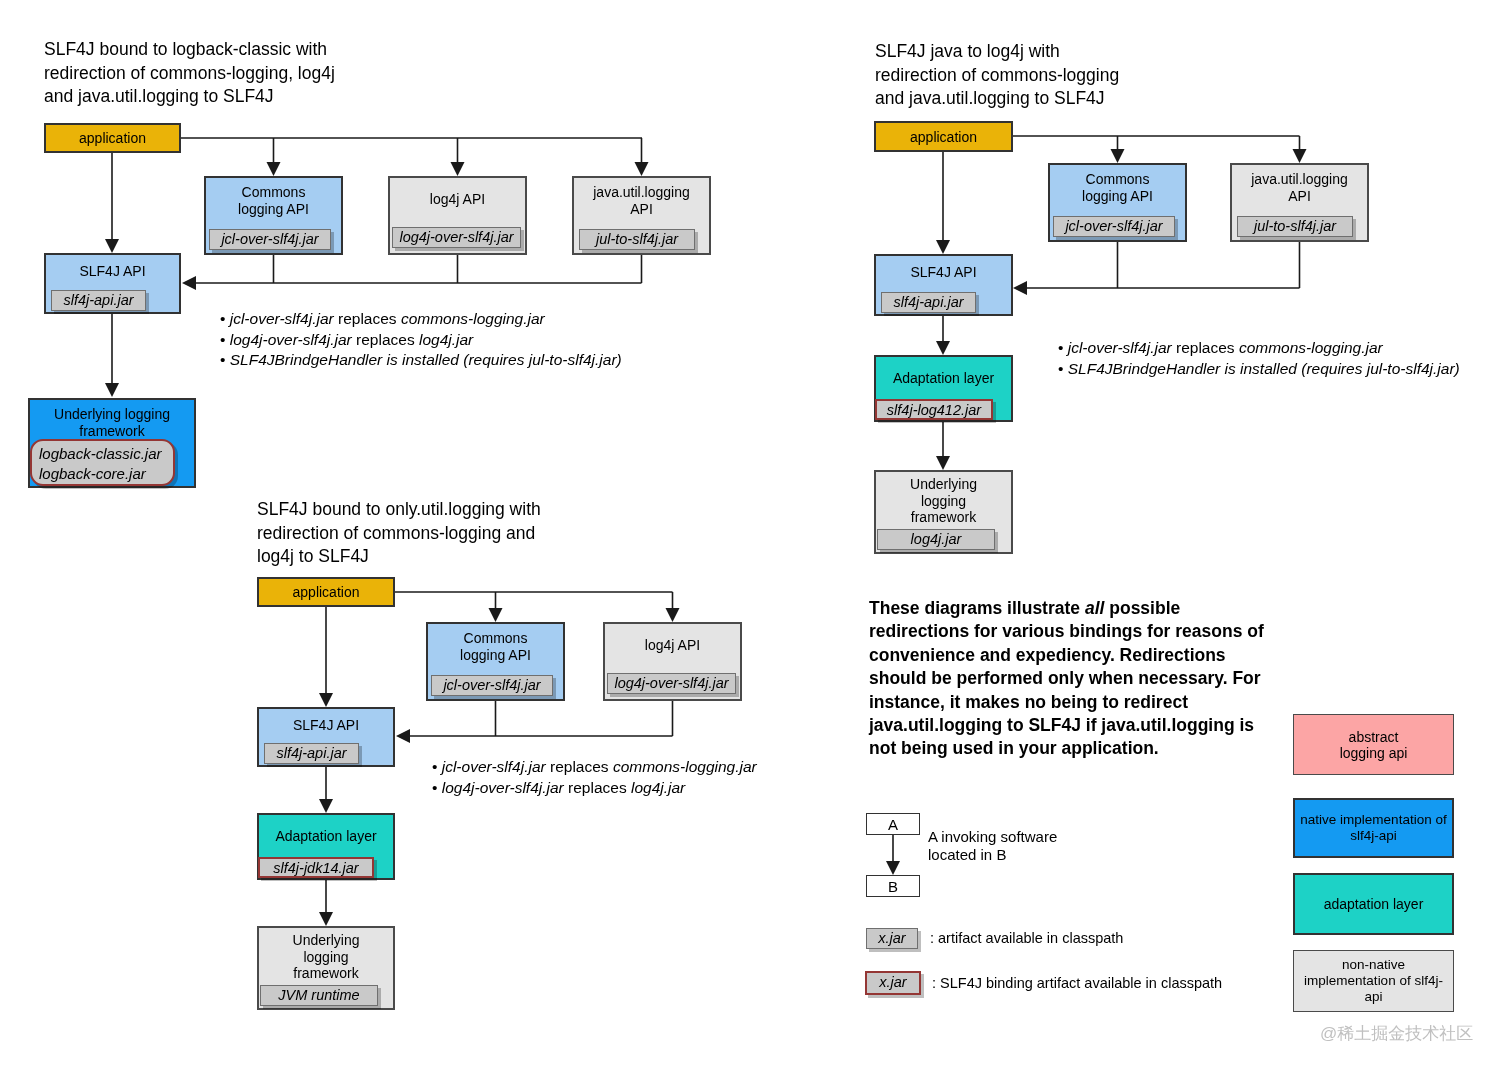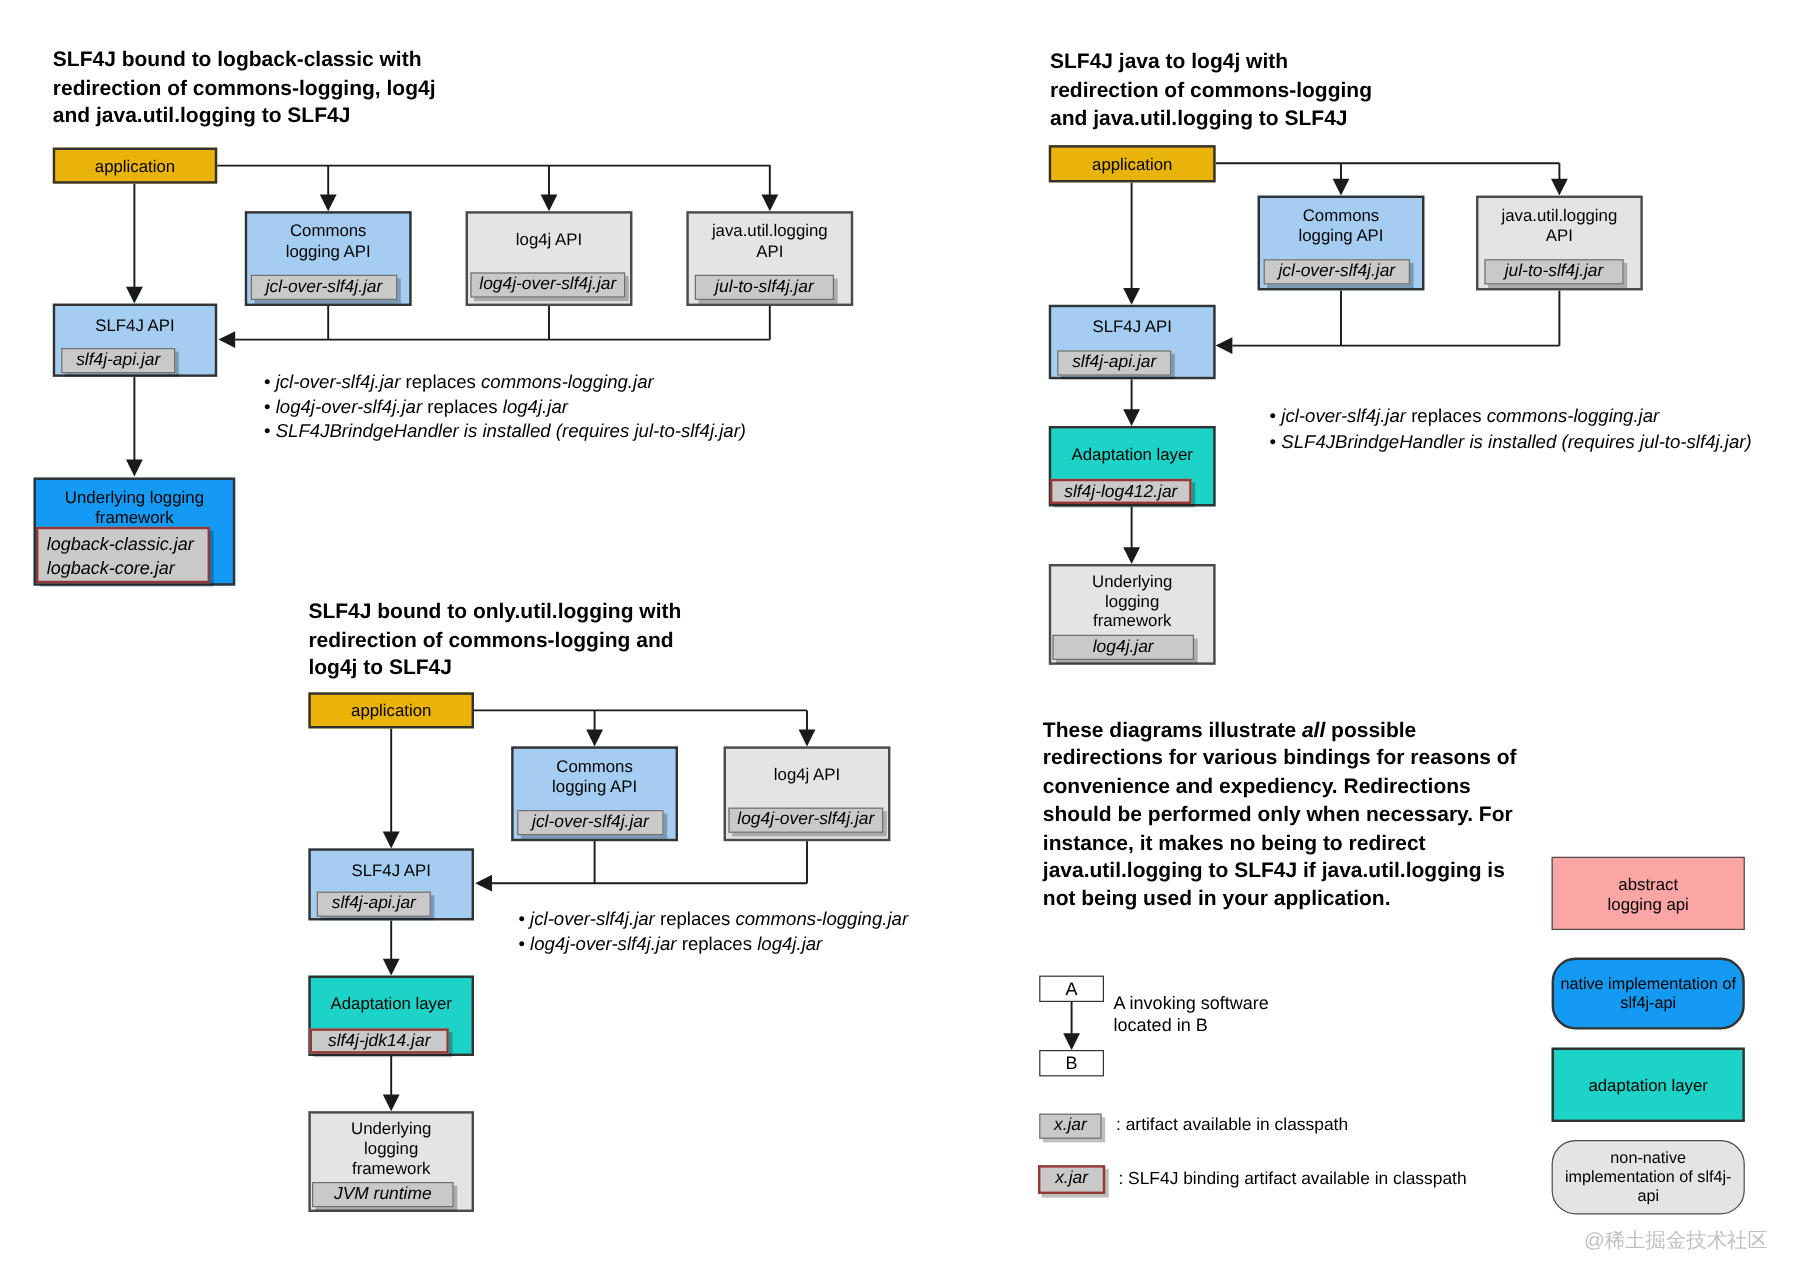--- a/index.html
+++ b/index.html
@@ -1,21 +1,21 @@
 <!DOCTYPE html>
 <html><head>
 <meta charset="utf-8">
 <style>
   html,body{margin:0;padding:0;background:#fff;}
   #page{position:relative;width:1512px;height:1070px;background:#fff;overflow:hidden;
         font-family:"Liberation Sans",sans-serif;color:#000;}
   svg.connectors{position:absolute;left:0;top:0;z-index:1;}
   svg.connectors line{stroke:#1a1a1a;stroke-width:1.6;}
   svg.connectors polygon{fill:#1a1a1a;}
-  .title{position:absolute;z-index:3;font-weight:bold;font-size:17.5px;line-height:23.5px;white-space:nowrap;}
+  .title{position:absolute;z-index:3;font-weight:normal;font-size:17.5px;line-height:23.5px;white-space:nowrap;}
   .box{position:absolute;z-index:2;box-sizing:border-box;border:2px solid #323232;text-align:center;font-size:14px;}
   .green{background:#eab308;}
   .lblue{background:#a5cdf2;}
   .blue{background:#149af2;}
   .teal{background:#1dd2c6;}
   .gray{background:#e4e4e4;border-color:#4a4a4a;}
   .white{background:#ffffff;}
   .center{display:flex;align-items:center;justify-content:center;}
   .lbl{padding-top:6px;line-height:16.5px;}
   .lbl.pt8{padding-top:8px;}
@@ -34,21 +34,21 @@
   .note-line::before{content:"\2022\00a0 ";font-style:normal;}
   .note-line i{font-style:italic;}
   .para{position:absolute;z-index:3;font-weight:bold;font-size:17.5px;line-height:23.4px;width:402px;}
   .para i{font-style:italic;}
   .legend-text{position:absolute;z-index:3;font-size:15px;line-height:17.5px;}
   .legend-small{position:absolute;z-index:3;font-size:14.5px;white-space:nowrap;text-align:right;}
   .lg-abstract{background:#fca5a5;border-color:#4a4a4a;}
   .lg-box{display:flex;align-items:center;justify-content:center;line-height:16px;}
   .lg-box .inner{max-width:150px;}
   .lg-box .inner.w90{max-width:92px;}
-  .fs135{font-size:13.5px;border-radius:20px;}
+  .fs135{font-size:13.5px;}
   .watermark{position:absolute;z-index:3;font-size:17px;color:#c0c0c0;white-space:nowrap;}
 </style>
 </head>
 <body>
 
 <div id="page">
 
   <svg class="connectors" width="1512" height="1070">
 
     <line x1="112" y1="153" x2="112" y2="240"></line>
@@ -129,21 +129,21 @@
     <div class="jar" style="left:5px;bottom:3px;width:116px;">jul-to-slf4j.jar</div>
   </div>
 
   <div class="box lblue" style="left:44px;top:253px;width:137px;height:61px;">
     <div class="lbl pt8">SLF4J API</div>
     <div class="jar" style="left:5px;bottom:1px;width:95px;">slf4j-api.jar</div>
   </div>
 
   <div class="box blue" style="left:28px;top:398px;width:168px;height:90px;">
     <div class="lbl">Underlying logging framework</div>
-    <div class="jar binding jar-two" style="left:0;bottom:0;width:145px;">
+    <div class="jar binding jar-two" style="left:0;bottom:0;width:145px;border-radius:13px;">
       <div>logback-classic.jar</div>
       <div>logback-core.jar</div>
     </div>
   </div>
 
   <div class="note" style="left:220px;top:309px;">
     <div class="note-line"><i>jcl-over-slf4j.jar</i><span> replaces </span><i>commons-logging.jar</i></div>
     <div class="note-line"><i>log4j-over-slf4j.jar</i><span> replaces </span><i>log4j.jar</i></div>
     <div class="note-line"><i>SLF4JBrindgeHandler is installed (requires jul-to-slf4j.jar)</i><span></span><i></i></div>
   </div>

